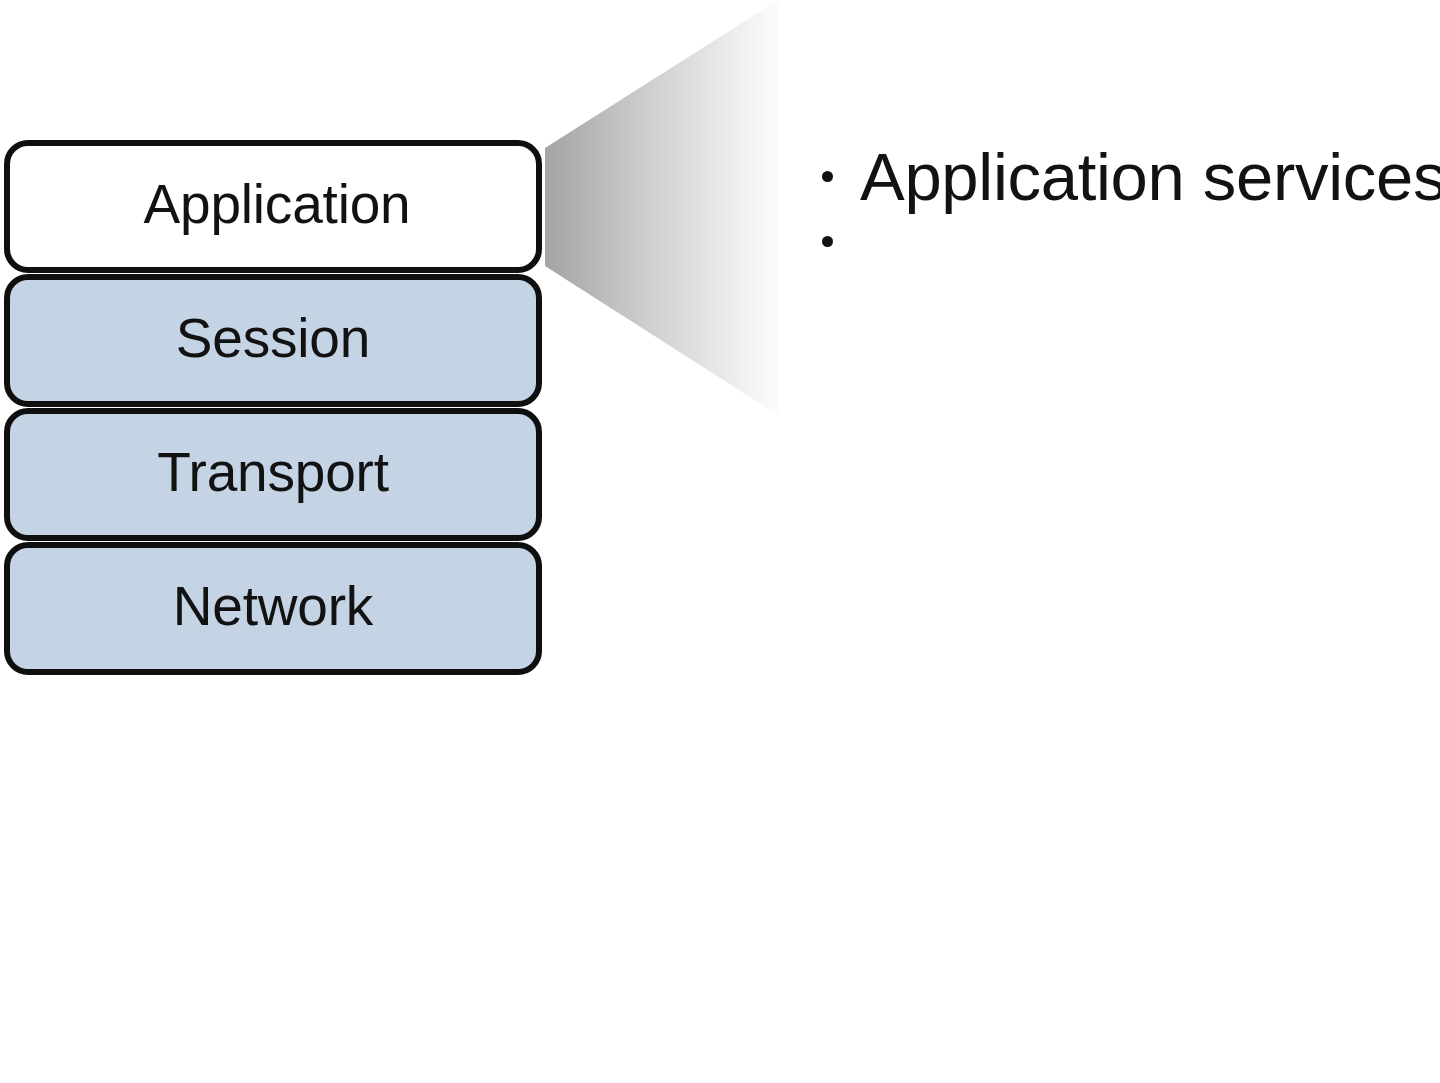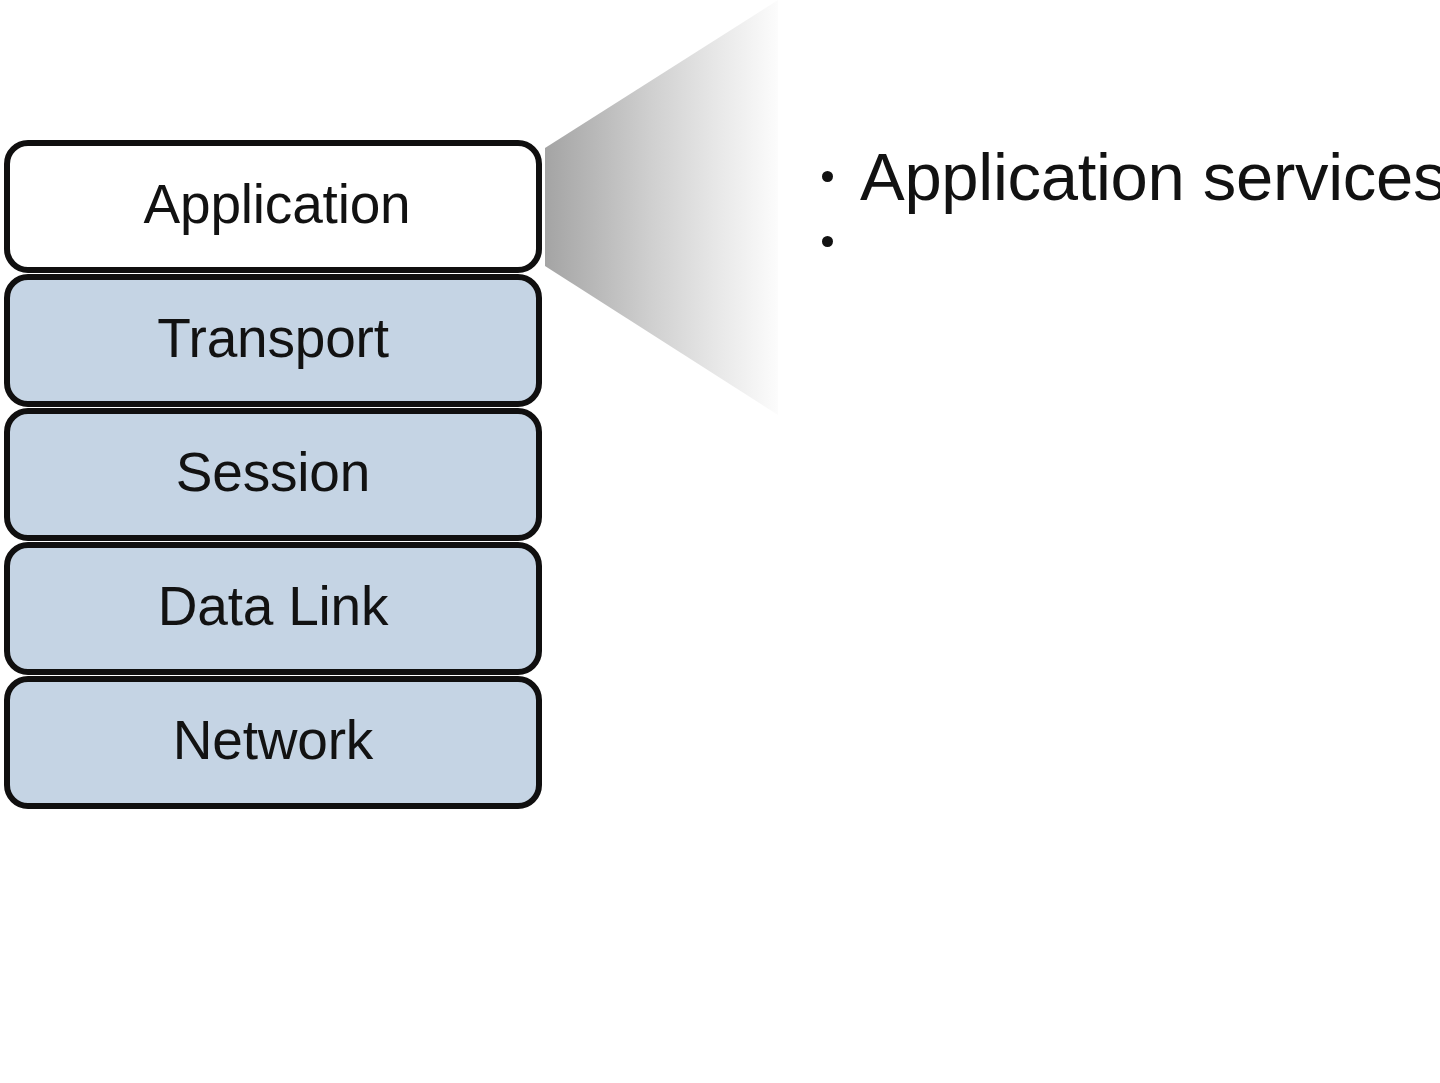--- a/index.html
+++ b/index.html
@@ -115,31 +115,28 @@
   </svg>
 
   <div id="layer-stack">
 
     <div class="layer-box is-top">
       <span class="layer-label">Application</span>
     </div>
 
 
     <div class="layer-box">
+      <span class="layer-label">Session</span>
+    </div>
+
+    <div class="layer-box">
       <span class="layer-label">Transport</span>
     </div>
 
-    <div class="layer-box">
-      <span class="layer-label">Session</span>
-    </div>
 
-
-    <div class="layer-box">
-      <span class="layer-label">Data Link</span>
-    </div>
 
     <div class="layer-box">
       <span class="layer-label">Network</span>
     </div>
 
   </div>
 
   <div id="bullet-list">
 
     <div class="bullet-item">

